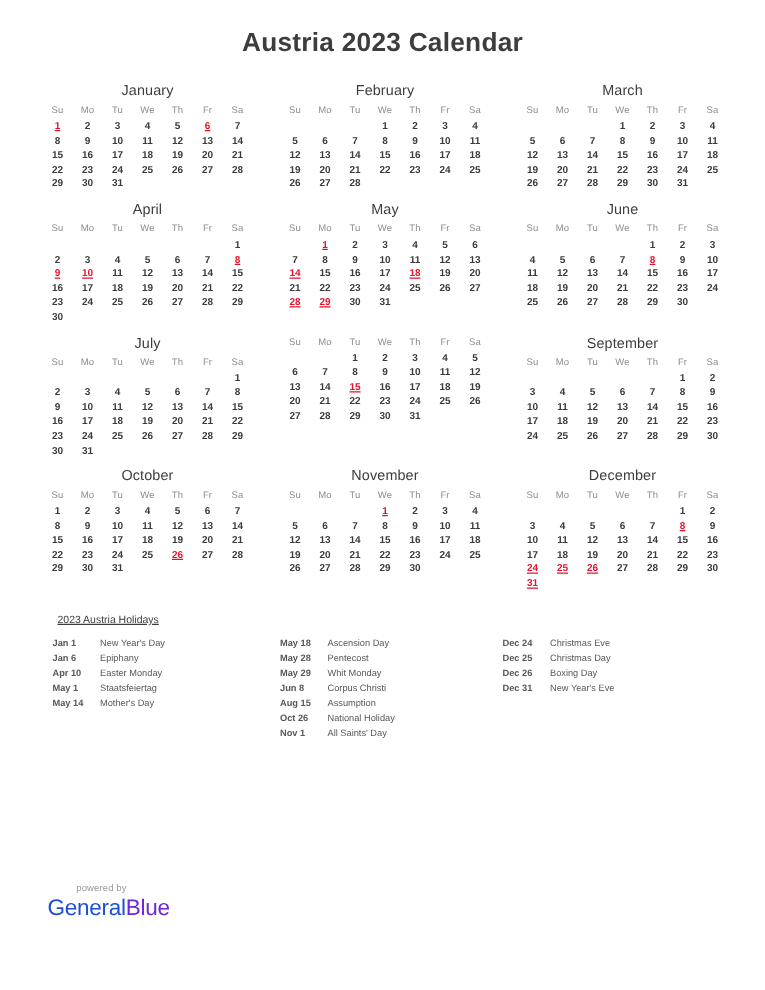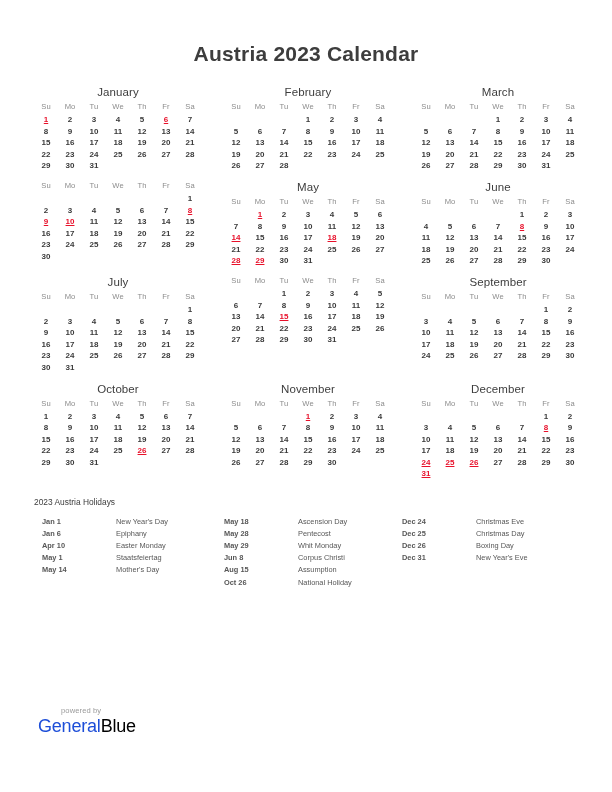--- a/index.html
+++ b/index.html
@@ -17,21 +17,21 @@
   }
 
   
   #page-title {
     text-align: center;
     font-size: 21px;
     font-weight: bold;
     color: #3d3d3d;
     letter-spacing: 0.2px;
     margin: 0;
-    padding-top: 42px;
+    padding-top: 23px;
   }
 
   
   #months-grid {
     margin-top: 20px;
     padding: 0 30px 0 34px;
     display: grid;
     grid-template-columns: repeat(3, 1fr);
     grid-column-gap: 22px;
     grid-row-gap: 9px;
@@ -85,21 +85,22 @@
 
   
   #holidays-section {
     margin-top: 17px;
     padding: 0 30px 0 34px;
   }
 
   #holidays-heading {
     font-size: 8.4px;
     color: #3d3d3d;
-    margin: 0 0 9px 0;
+    margin: 0 0 9px 12px;
+    text-decoration: underline;
   }
 
   #holidays-columns {
     display: grid;
     grid-template-columns: 182px 178px 1fr;
   }
 
   .holiday-col {
     padding-left: 8px;
   }
@@ -113,21 +114,20 @@
   }
 
   .holiday-date {
     width: 38px;
     flex: 0 0 38px;
     font-weight: bold;
   }
 
   .holiday-name {
     flex: 1 1 auto;
-    margin-left: 36px;
   }
 
   
   #footer-logo {
     position: absolute;
     left: 38px;
     top: 706px;
   }
 
   #powered-by {
@@ -143,21 +143,21 @@
     letter-spacing: -0.2px;
     line-height: 20px;
   }
 
   #brand-general {
     color: #1d4ed8;
     text-align: center;
   }
 
   #brand-blue {
-    color: #000000;
+    color: #6d28d9;
   }
 </style>
 </head>
 <body>
 
 <h1 id="page-title">Austria 2023 Calendar</h1>
 
 <div id="months-grid">
     <div class="month-block">
       <div class="month-name">January</div>
@@ -342,20 +342,21 @@
             <td>28</td>
             <td>29</td>
             <td>30</td>
             <td>31</td>
             <td class="empty"></td>
           </tr>
         </tbody>
       </table>
     </div>
     <div class="month-block">
+      <div class="month-name">April</div>
       <table class="month-table">
         <thead>
           <tr>
             <th>Su</th>
             <th>Mo</th>
             <th>Tu</th>
             <th>We</th>
             <th>Th</th>
             <th>Fr</th>
             <th>Sa</th>
@@ -984,20 +985,24 @@
           <span class="holiday-date">Jun 8</span>
           <span class="holiday-name">Corpus Christi</span>
         </div>
         <div class="holiday-row">
           <span class="holiday-date">Aug 15</span>
           <span class="holiday-name">Assumption</span>
         </div>
         <div class="holiday-row">
           <span class="holiday-date">Oct 26</span>
           <span class="holiday-name">National Holiday</span>
+        </div>
+        <div class="holiday-row">
+          <span class="holiday-date">Nov 1</span>
+          <span class="holiday-name">All Saints' Day</span>
         </div>
       </div>
       <div class="holiday-col">
         <div class="holiday-row">
           <span class="holiday-date">Dec 24</span>
           <span class="holiday-name">Christmas Eve</span>
         </div>
         <div class="holiday-row">
           <span class="holiday-date">Dec 25</span>
           <span class="holiday-name">Christmas Day</span>

